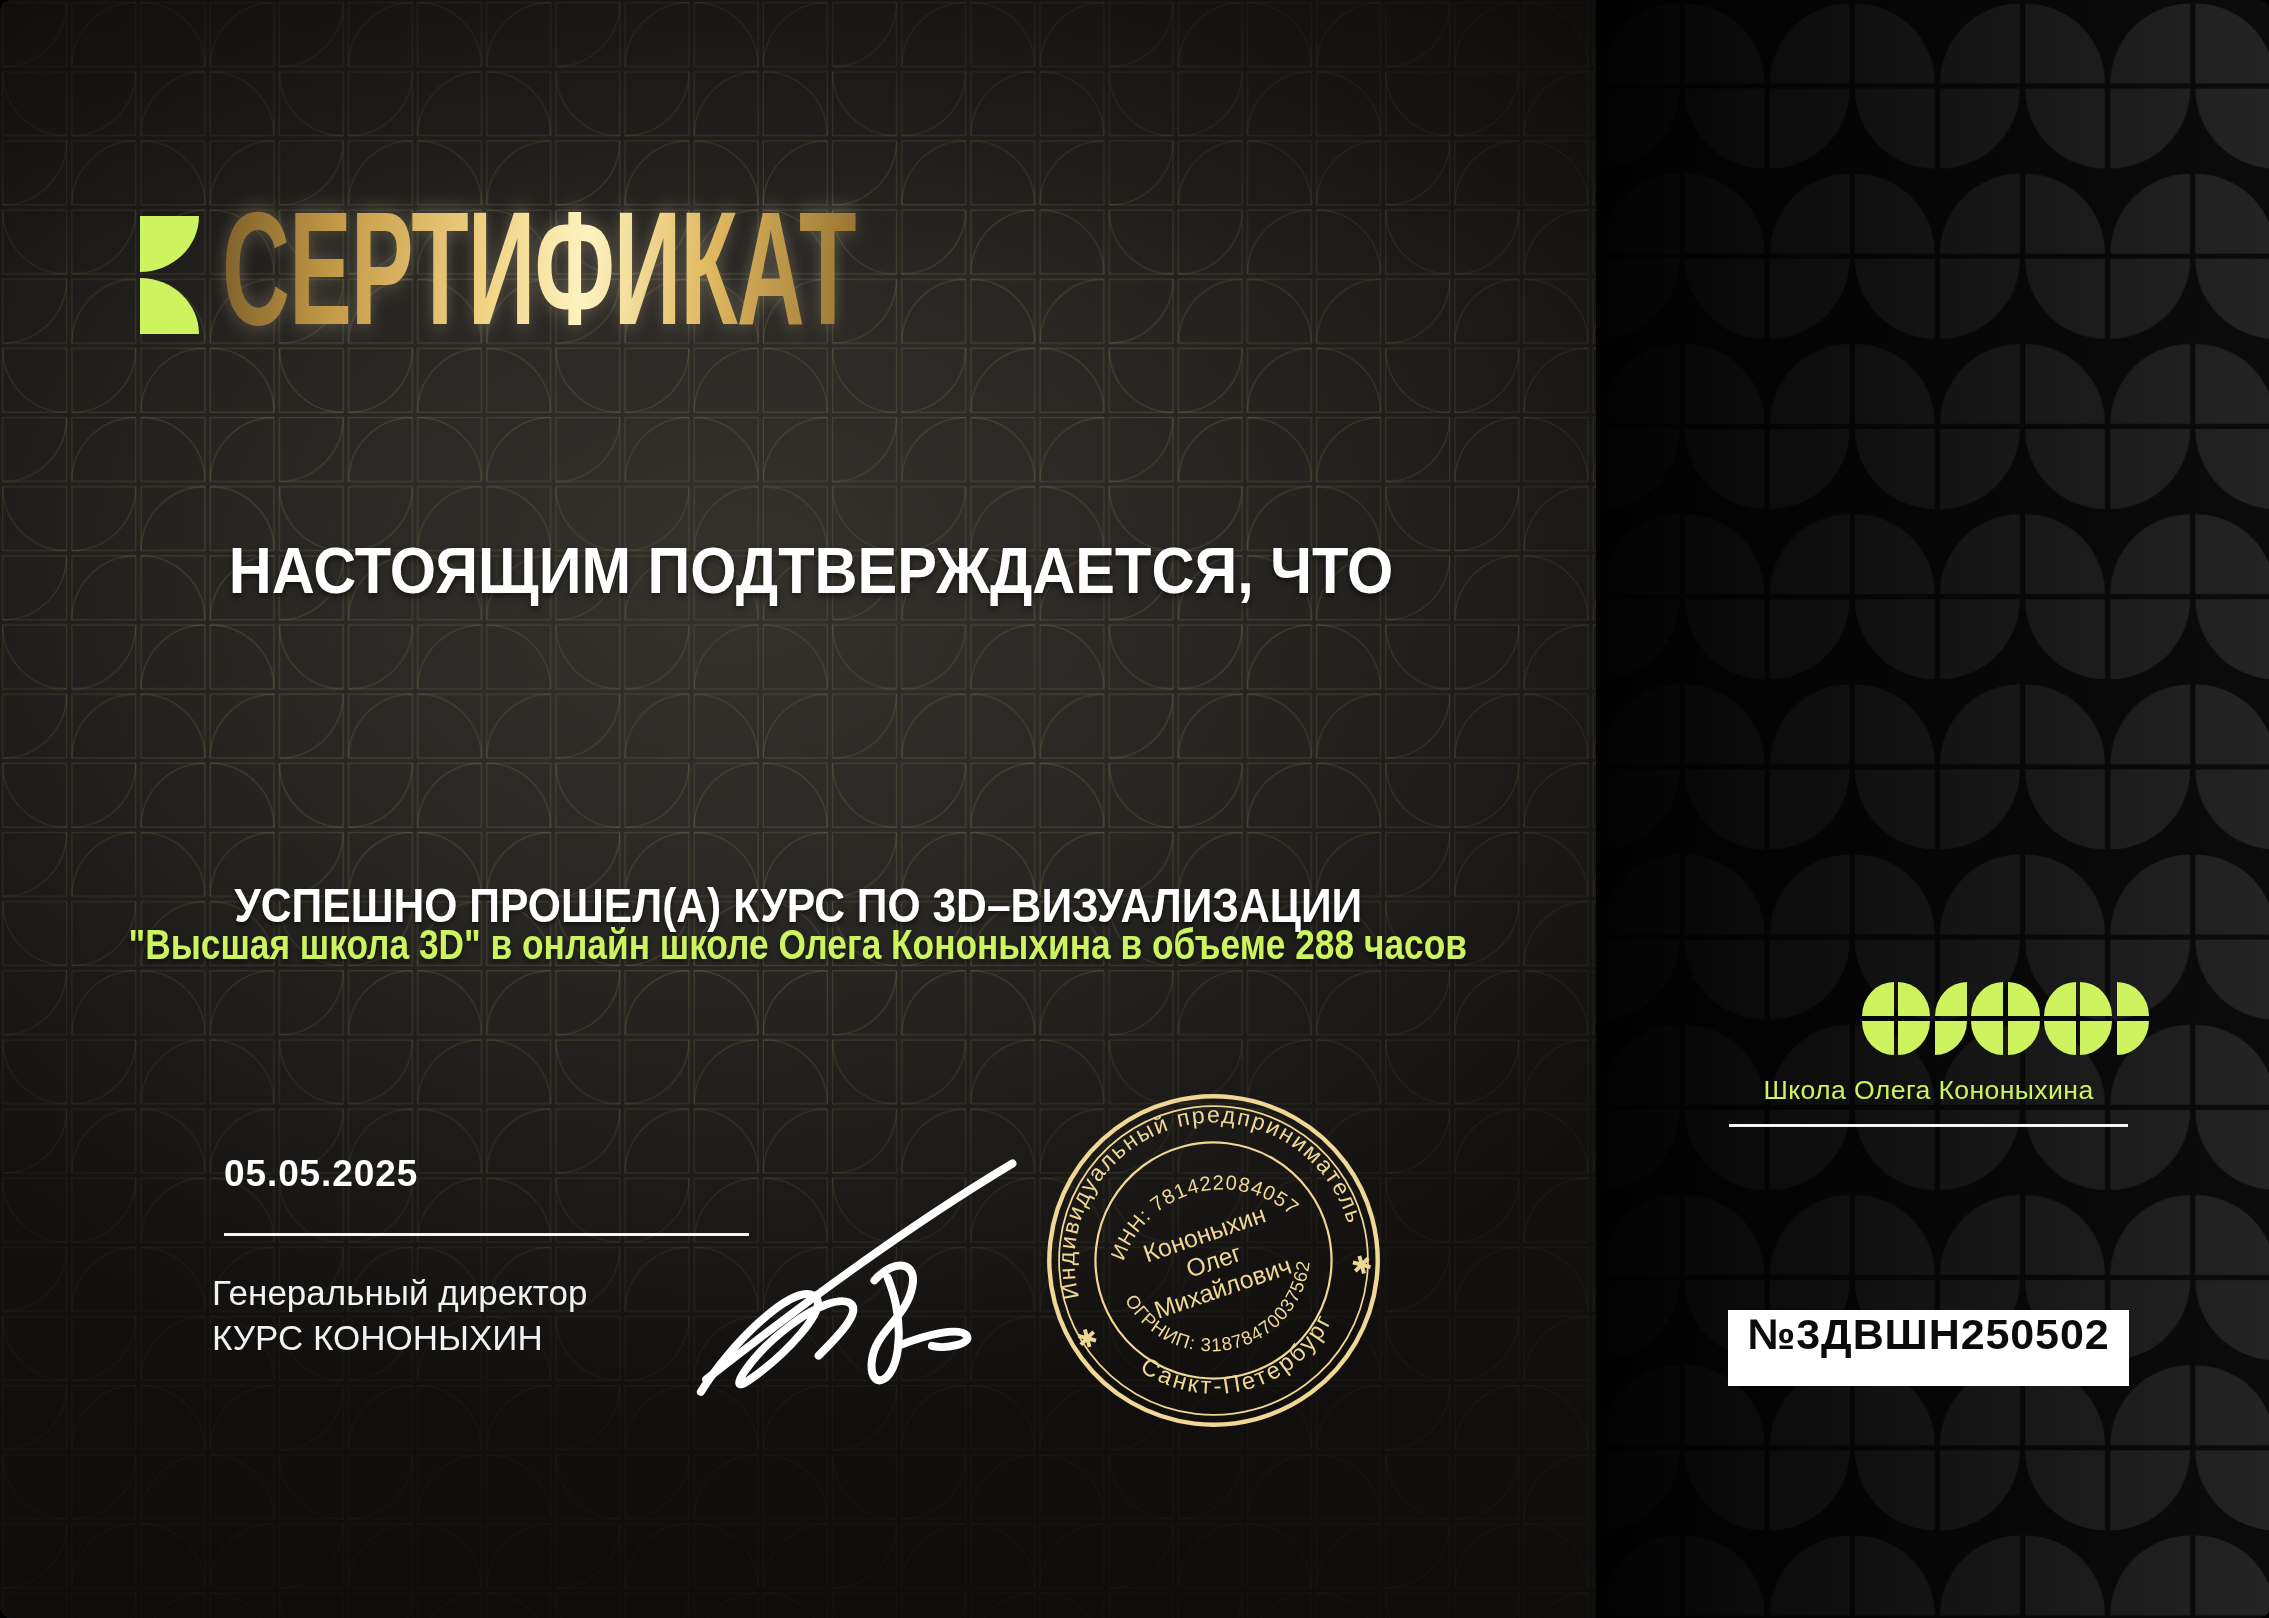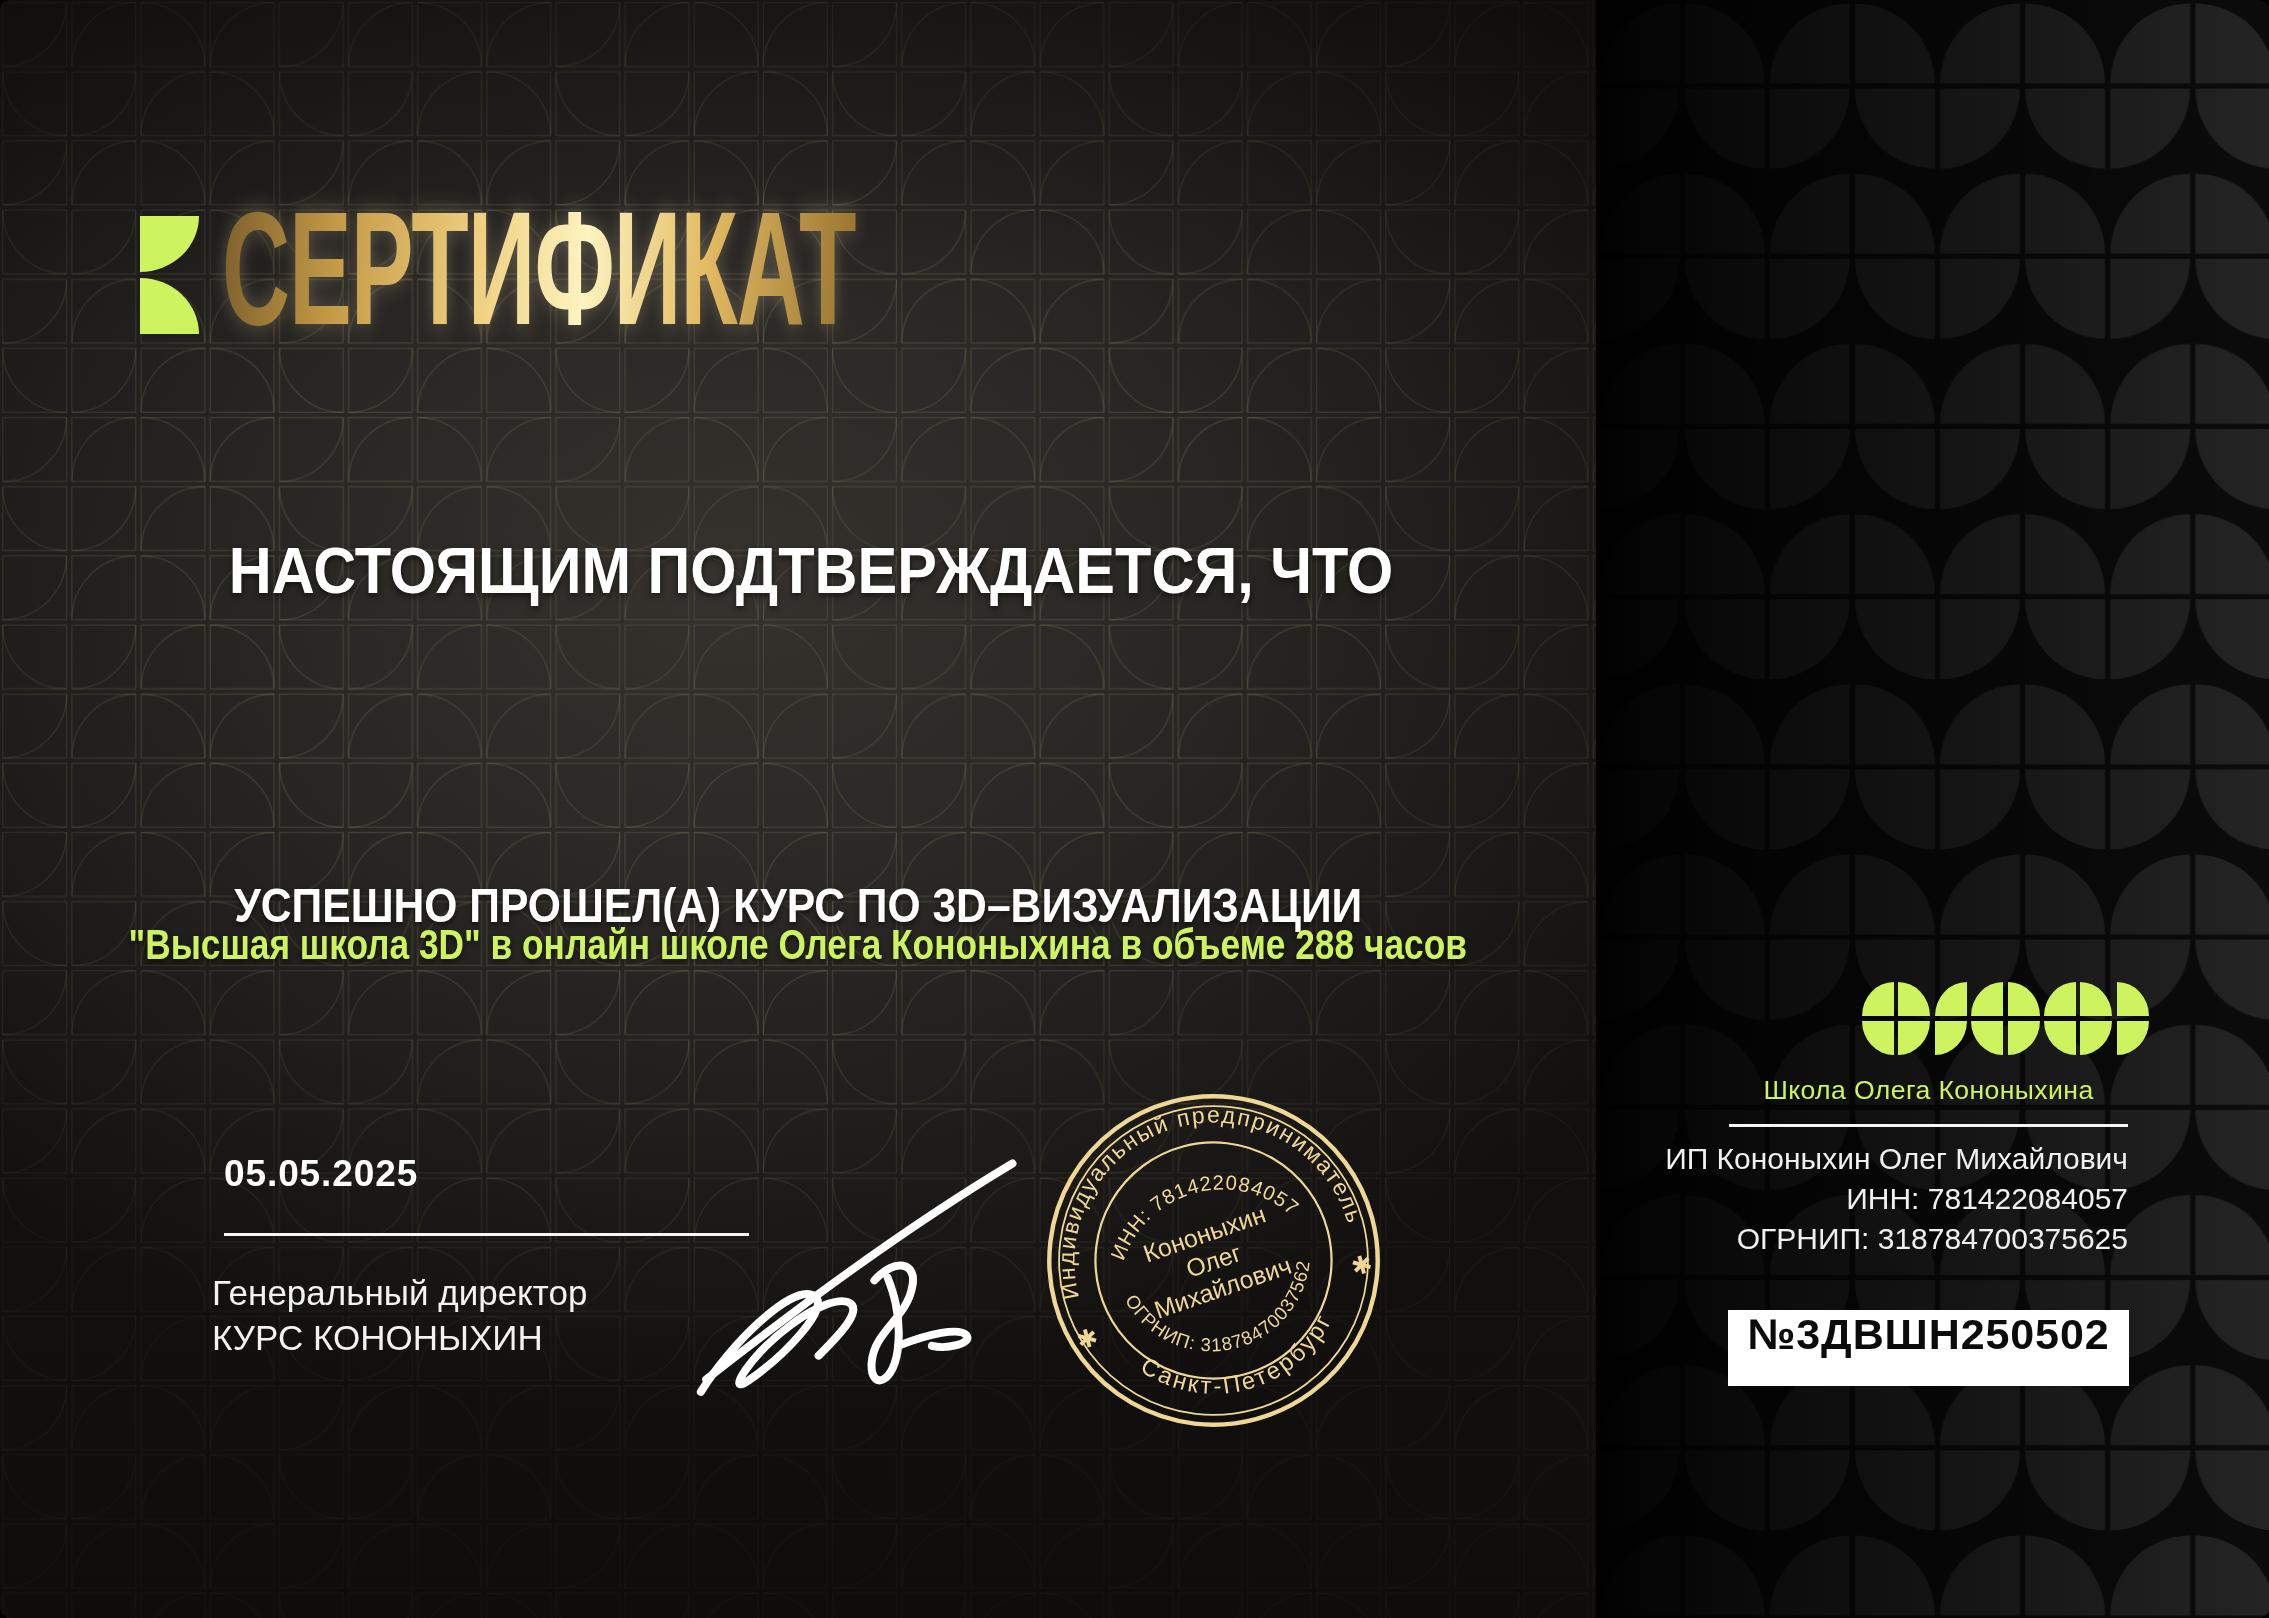--- a/index.html
+++ b/index.html
@@ -206,24 +206,19 @@
       <div class="cell r-bl"></div>
       <div class="cell r-br"></div>
       <div class="cell r-bl"></div>
       <div class="cell r-br"></div>
       <div class="cell r-br"></div>
     </div>
 
     <div class="school-caption">Школа Олега Кононыхина</div>
     <div class="panel-rule"></div>
 
-    <div class="panel-info">
-      <div>ИП Кононыхин Олег Михайлович</div>
-      <div>ИНН: 781422084057</div>
-      <div>ОГРНИП: 318784700375625</div>
-    </div>
 
     <div class="cert-number-box">
       <span>№3ДВШН250502</span>
     </div>
   </aside>
 </div>
 
 
 </body></html>

